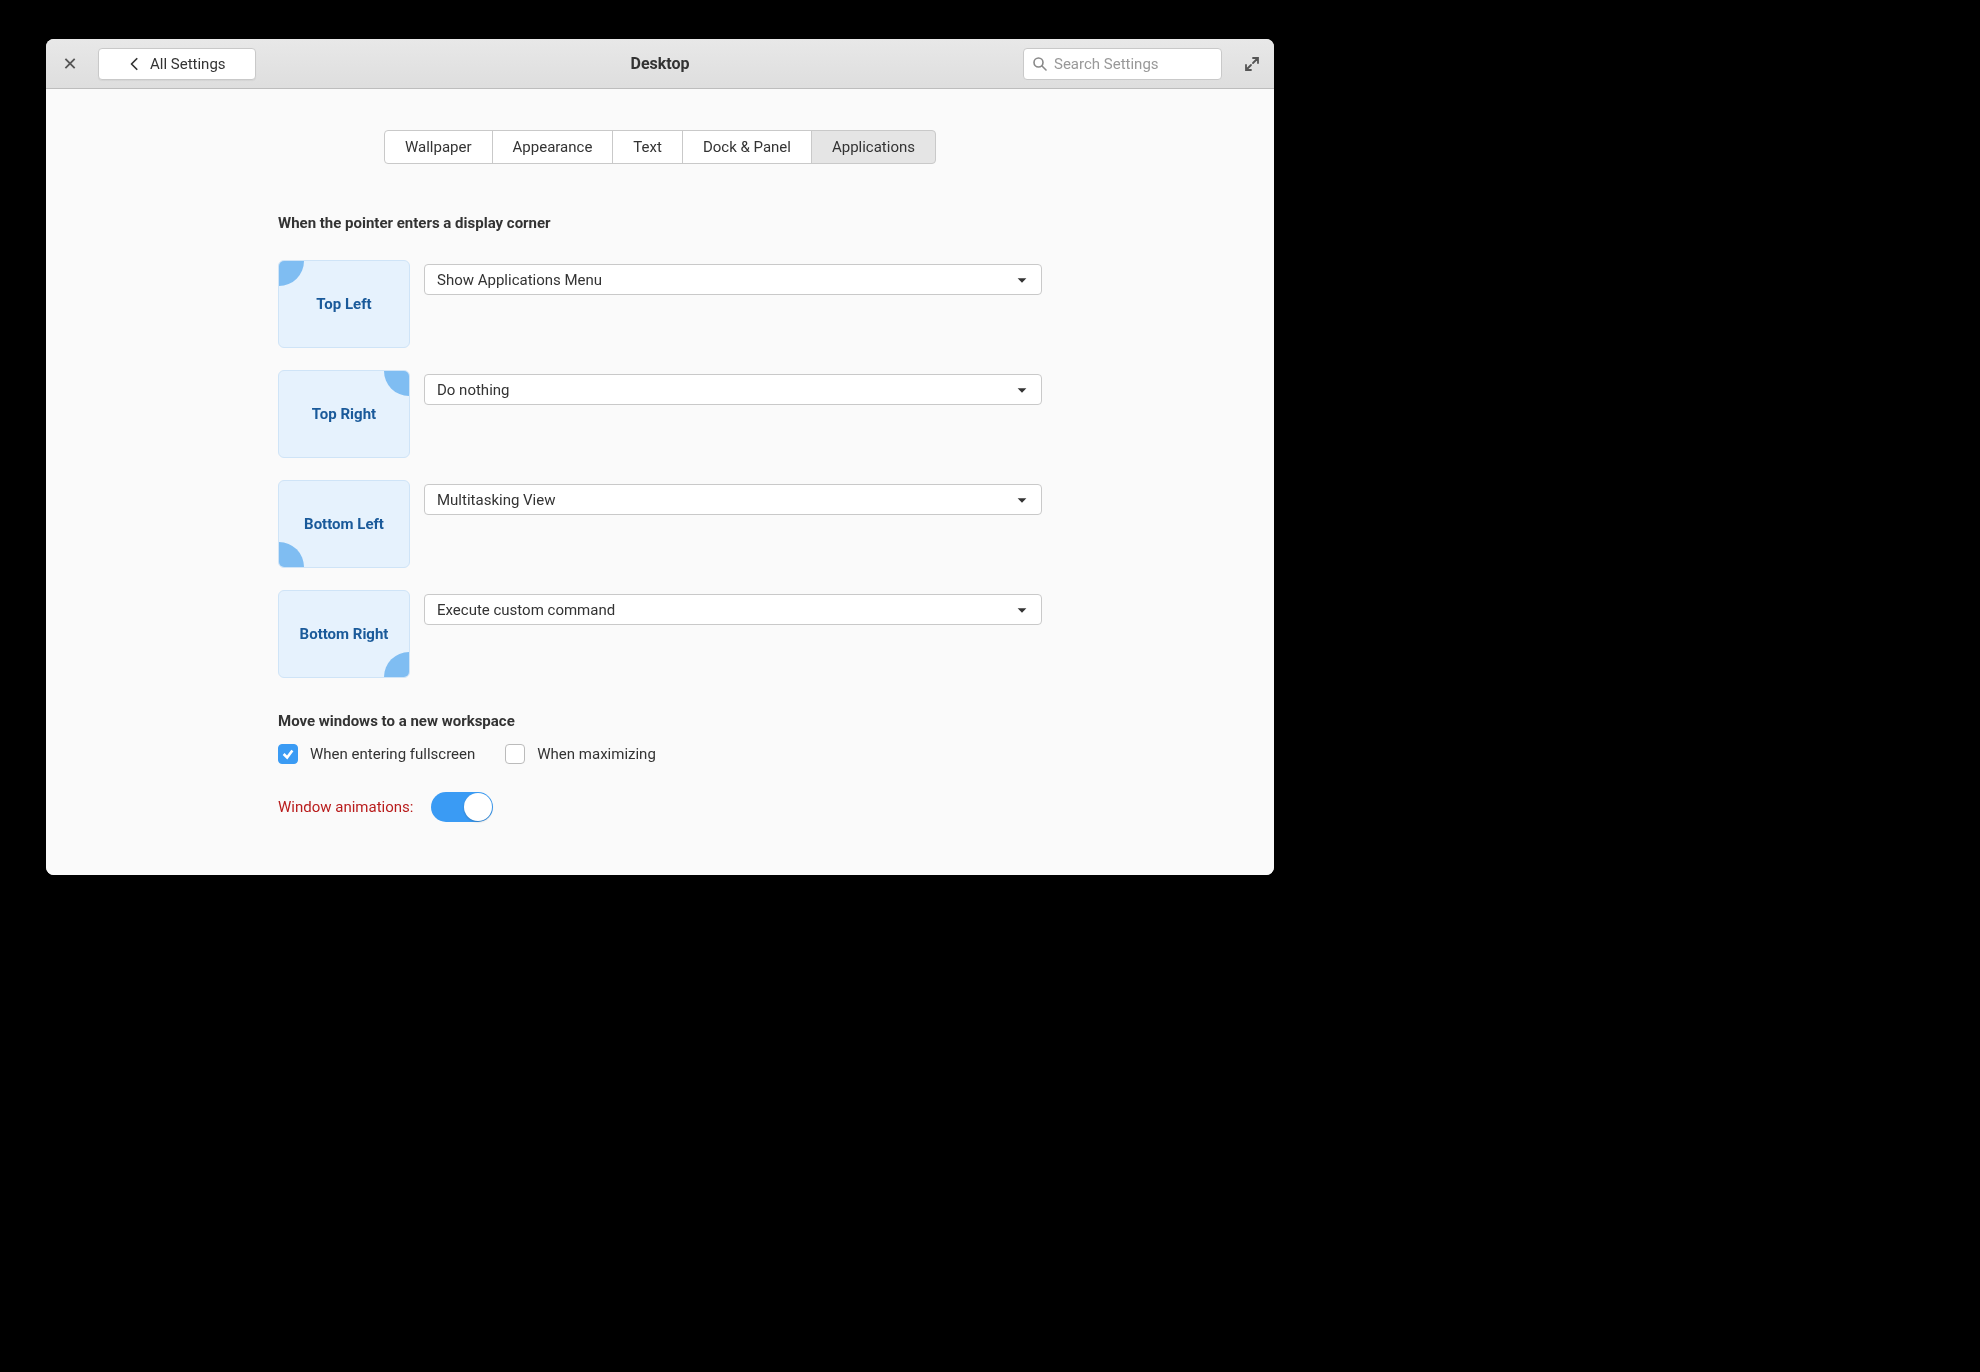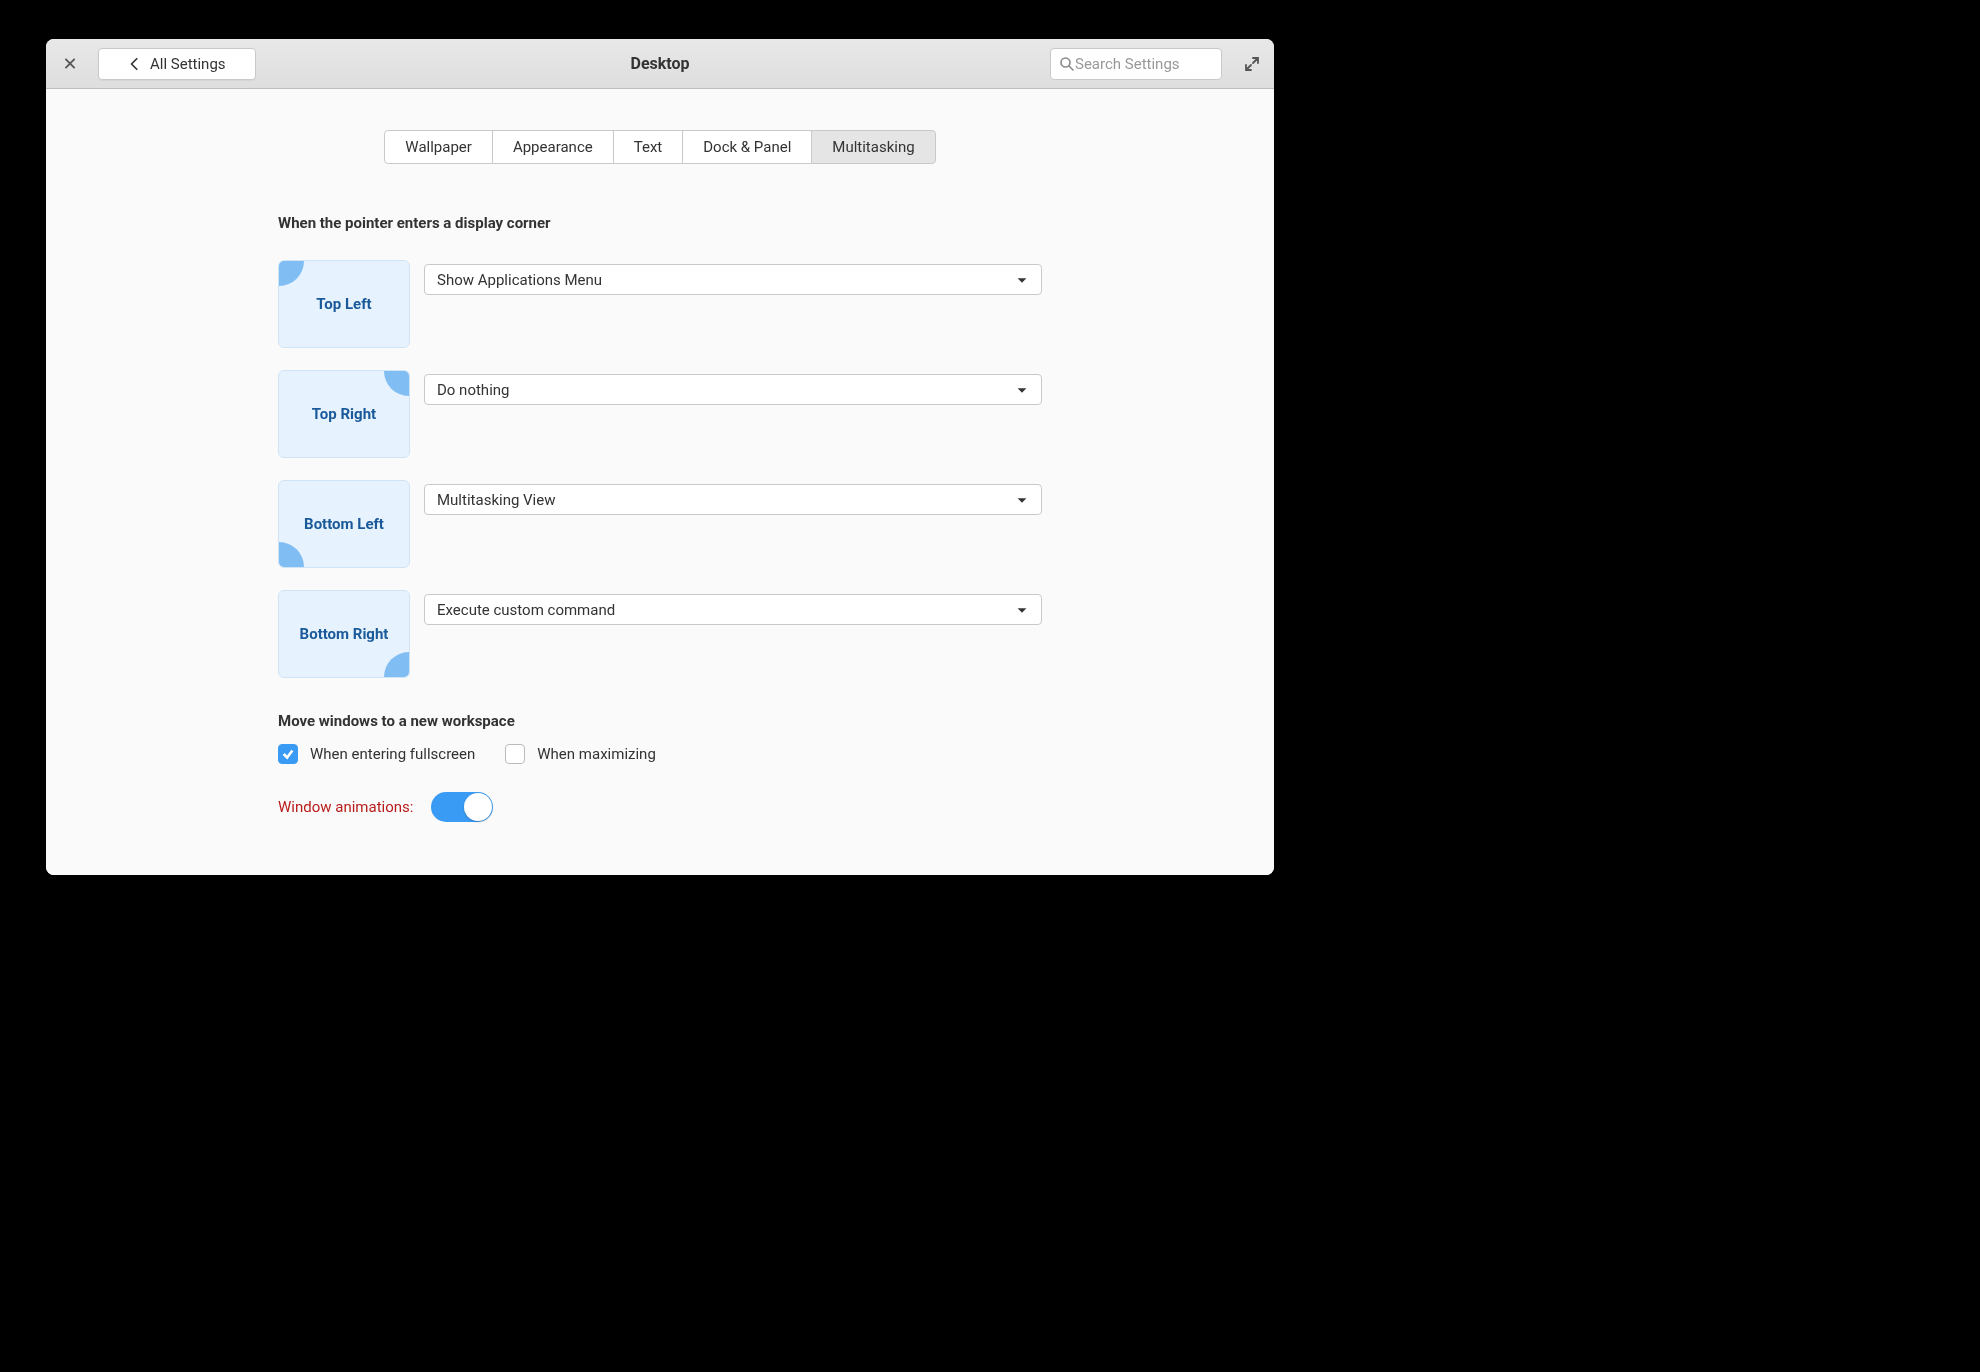--- a/index.html
+++ b/index.html
@@ -4,21 +4,21 @@
 <style>
 * { box-sizing: border-box; margin: 0; padding: 0; font-family: -apple-system, "Segoe UI", Roboto, "Helvetica Neue", Arial, sans-serif; }
 body { background: #000; width: 1320px; height: 914px; display: flex; align-items: center; justify-content: center; }
 .window { width: 1228px; height: 836px; background: #fafafa; border-radius: 8px; overflow: hidden; box-shadow: 0 10px 40px rgba(0,0,0,0.4); display: flex; flex-direction: column; }
 .titlebar { height: 50px; background: linear-gradient(#e8e8e8,#dedede); border-bottom: 1px solid #bdbdbd; display: flex; align-items: center; padding: 0 12px; position: relative; }
 .close-icon { width: 24px; height: 24px; display:flex; align-items:center; justify-content:center; cursor:pointer; font-size:18px; color:#555; }
 .back-btn { margin-left: 16px; height: 32px; padding: 0 29px; background: #fff; border: 1px solid #c9c9c9; border-radius: 4px; display:flex; align-items:center; gap:8px; cursor:pointer; font-size:15px; color:#333; box-shadow: 0 1px 1px rgba(0,0,0,0.05); }
 .back-btn svg { width:14px; height:14px; }
 .title { position:absolute; left:50%; transform:translateX(-50%); font-weight:700; color:#333; font-size:16px; }
 .search-wrap { margin-left:auto; display:flex; align-items:center; gap:12px; }
-.search { width: 172px; height: 32px; background:#fff; border:1px solid #c9c9c9; border-radius:4px; display:flex; align-items:center; padding:0 8px; }
+.search { width: 199px; height: 32px; background:#fff; border:1px solid #c9c9c9; border-radius:4px; display:flex; align-items:center; padding:0 8px; gap:6px; }
 .search input { border:none; outline:none; font-size:15px; color:#555; background:transparent; width:100%; }
 .search input::placeholder { color:#999; }
 .search svg { width:16px; height:16px; fill:#888; flex-shrink:0; }
 .maximize-icon { width:20px; height:20px; display:flex; align-items:center; justify-content:center; cursor:pointer; margin-left:8px; }
 .maximize-icon svg { width:16px; height:16px; stroke:#555; }
 .content { flex:1; background:#fafafa; padding: 30px 0 40px 0; overflow:auto; }
 .tabs { display:flex; justify-content:center; gap:0; margin-bottom: 50px; margin-top: 11px; }
 .tab { height: 34px; padding: 0 20px; background:#fff; border:1px solid #c9c9c9; display:flex; align-items:center; font-size:15px; color:#333; cursor:pointer; margin-left:-1px; }
 .tab:first-child { border-radius:4px 0 0 4px; margin-left:0; }
 .tab:last-child { border-radius:0 4px 4px 0; }
@@ -77,21 +77,21 @@
       </div>
     </div>
   </div>
 
   <div class="content">
     <div class="tabs" id="tabs">
         <div class="tab">Wallpaper</div>
         <div class="tab">Appearance</div>
         <div class="tab">Text</div>
         <div class="tab">Dock &amp; Panel</div>
-        <div class="tab active">Multitasking</div>
+        <div class="tab active">Applications</div>
       </div>
 
     <div class="section">
       <div class="section-title">When the pointer enters a display corner</div>
       <div id="corners">
           <div class="corner-row">
             <div class="corner-tile tl">
               <div class="dot"></div>
               <span>Top Left</span>
             </div>

